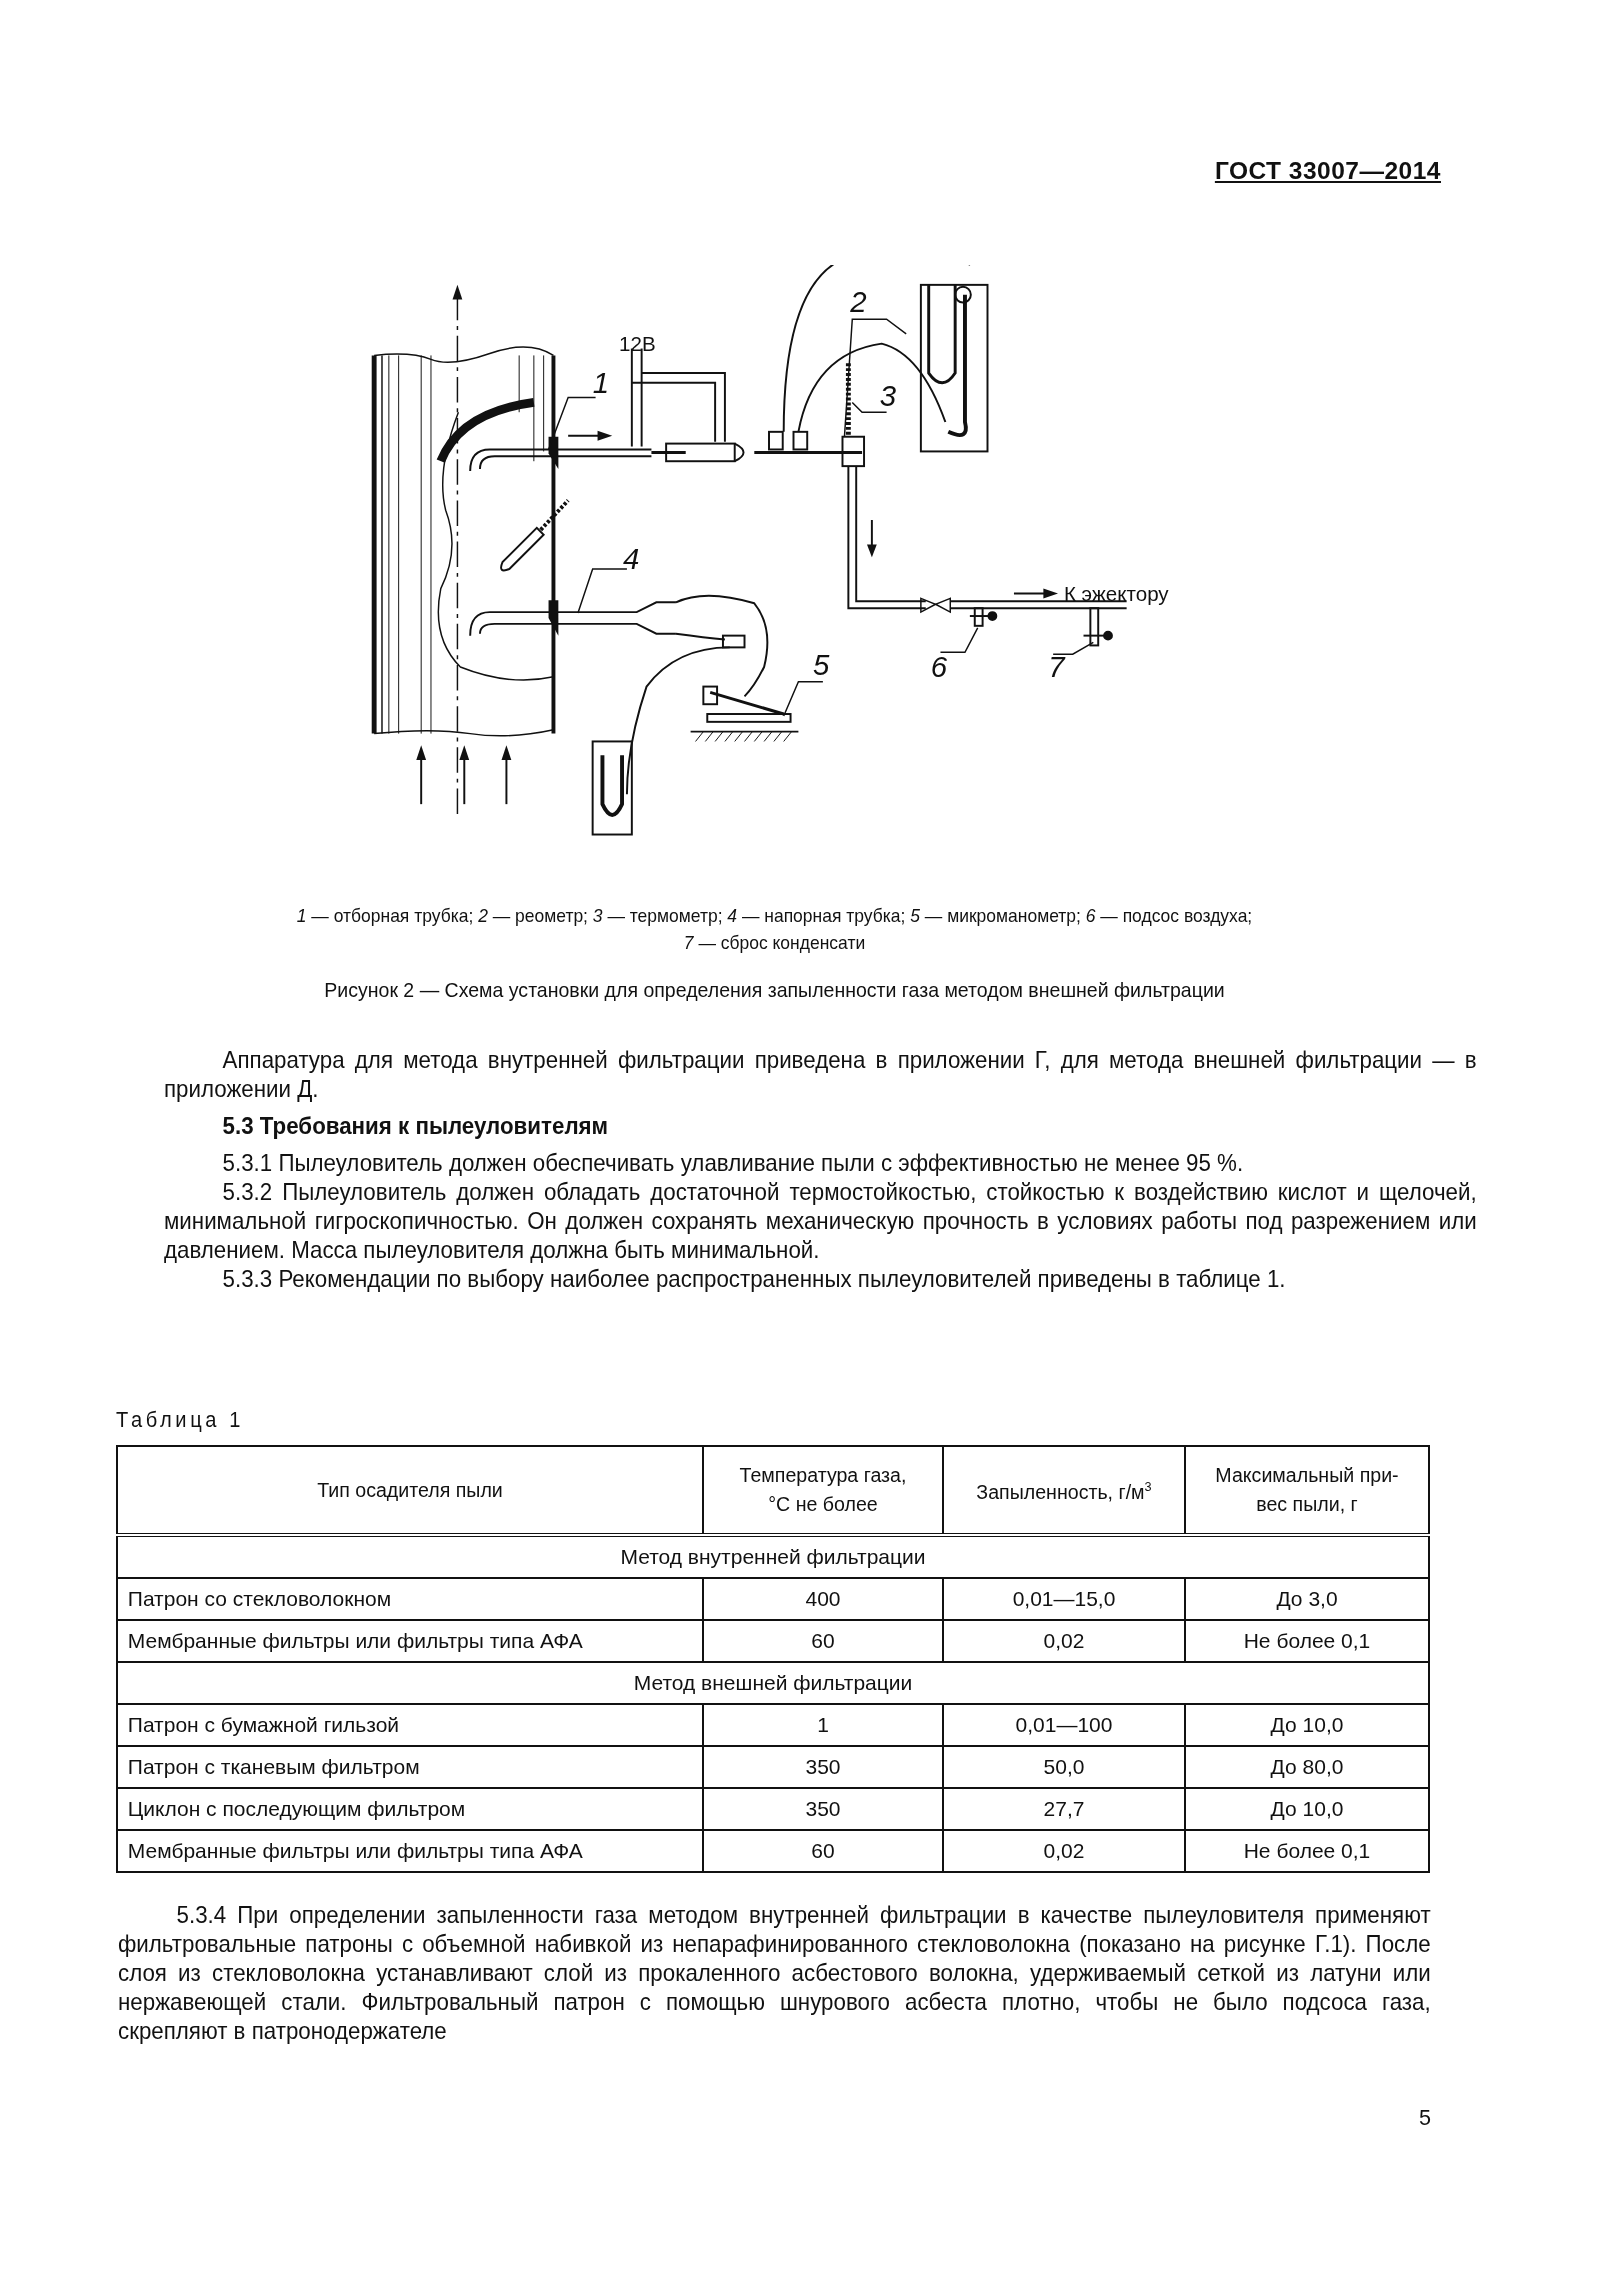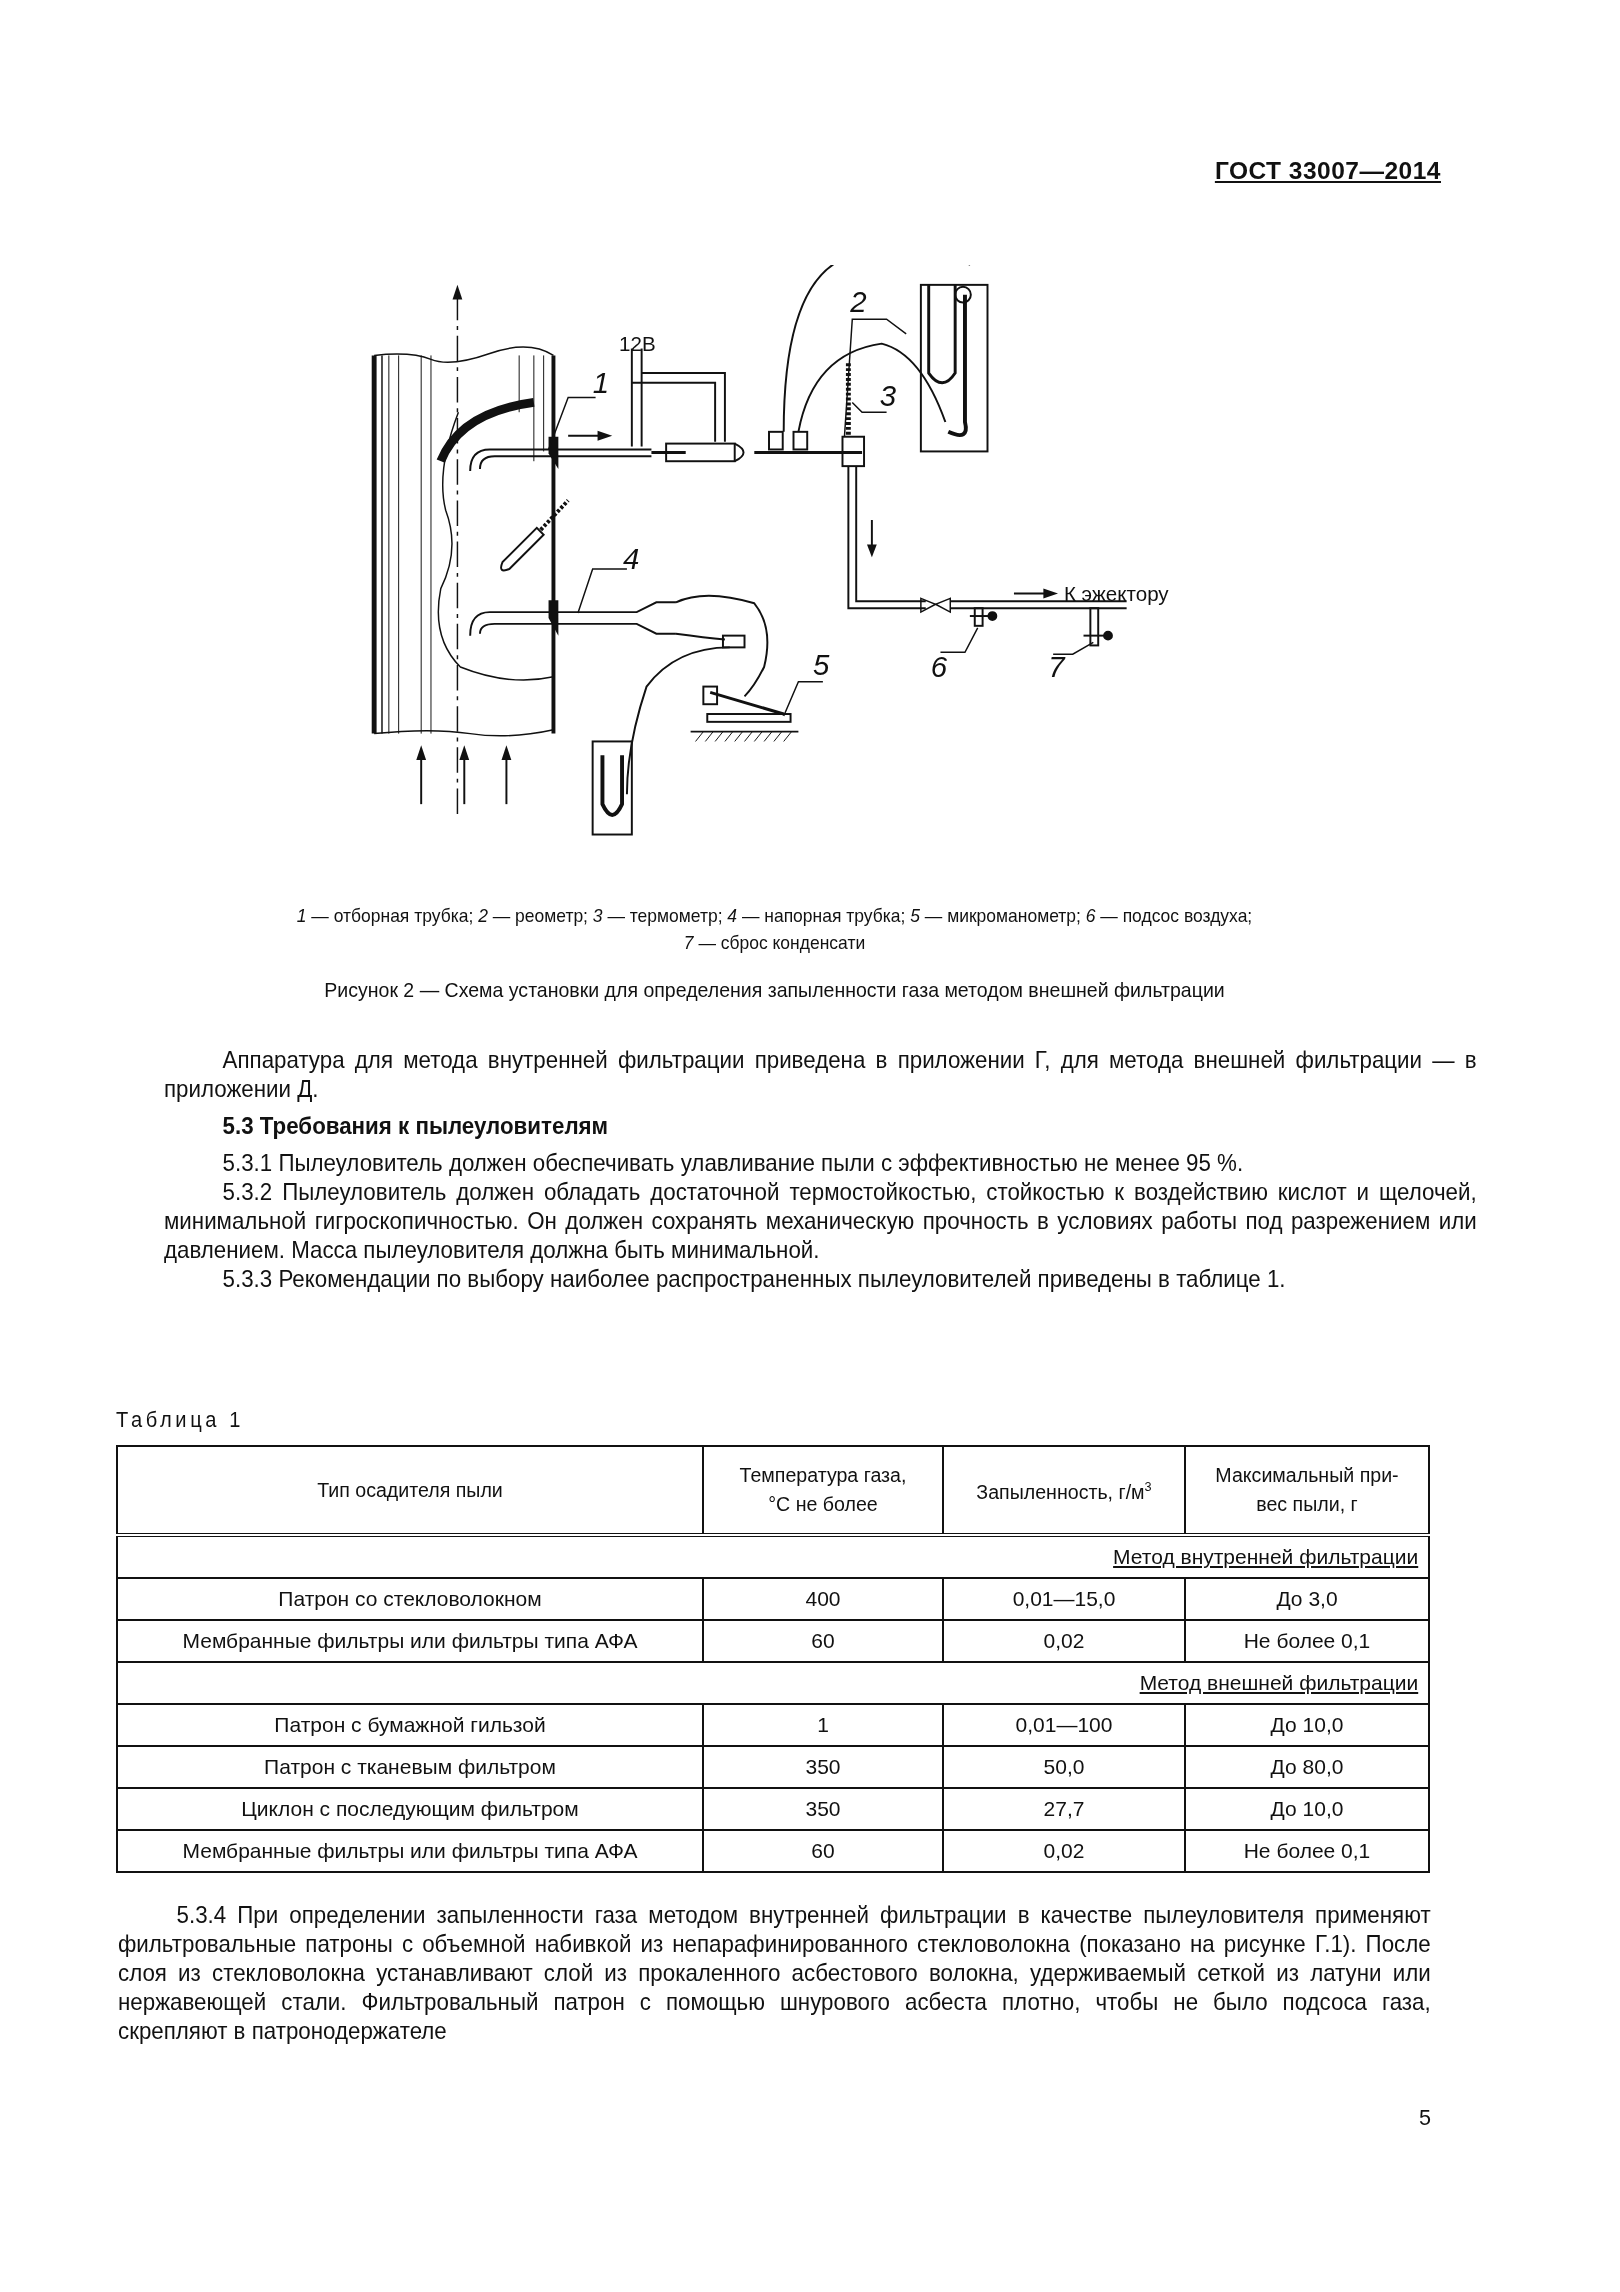--- a/index.html
+++ b/index.html
@@ -38,23 +38,23 @@
   }
   table.data {
     position: absolute; left: 116px; top: 1445px; width: 1312px;
     border-collapse: collapse; font-size: 21px; table-layout: fixed;
   }
   table.data td, table.data th {
     border: 2px solid #111; padding: 0 9.8px; font-weight: normal;
   }
   table.data th { height: 86px; text-align: center; line-height: 29px; font-size: 19.6px; }
   table.data thead tr { border-bottom: 4.9px double #111; padding-left: 36px; }
-  table.data td { height: 40px; text-align: center; }
+  table.data td { height: 40px; }
   table.data td.c { text-align: center; }
-  table.data td.group { text-align: right; text-decoration: underline; }
+  table.data td.group { text-align: center; }
   sup { font-size: 12.7px; vertical-align: 7.8px; }
   .page-num { left: 1372px; top: 2105px; width: 59px; text-align: right; font-size: 21.6px; }
 </style>
 </head>
 <body>
 
 <div class="abs header-code">ГОСТ  33007—2014</div>
 
 <svg id="figure" class="abs" viewBox="340 270 940 620" width="921" height="608" fill="none" stroke="#111" stroke-width="2">
 

